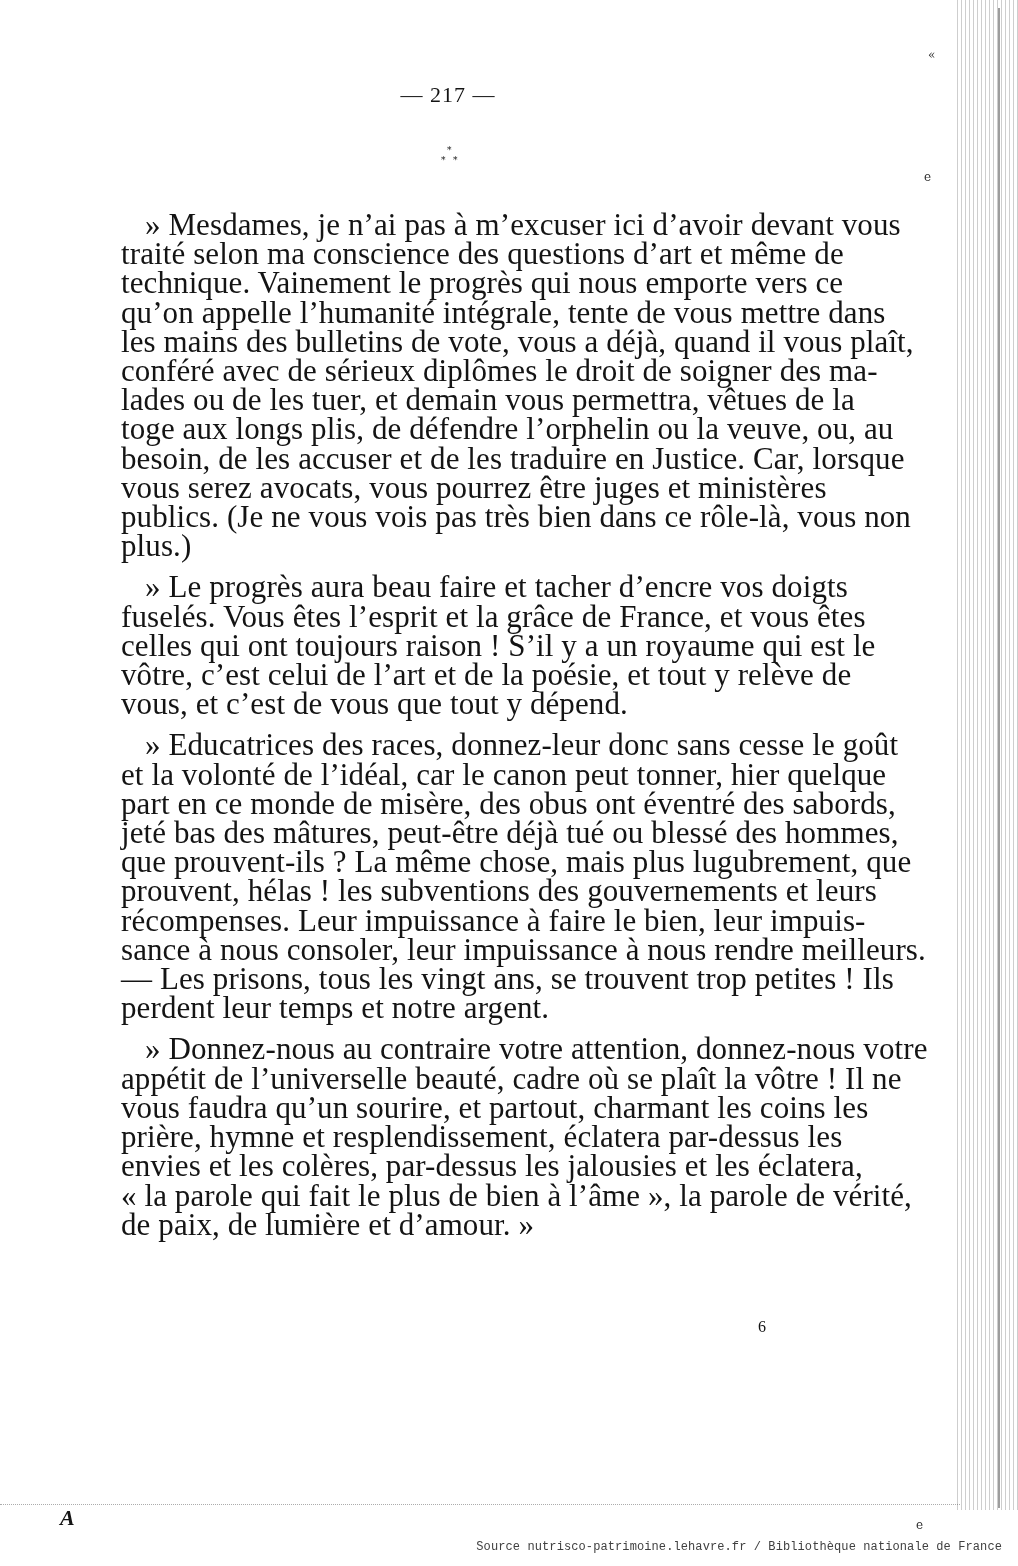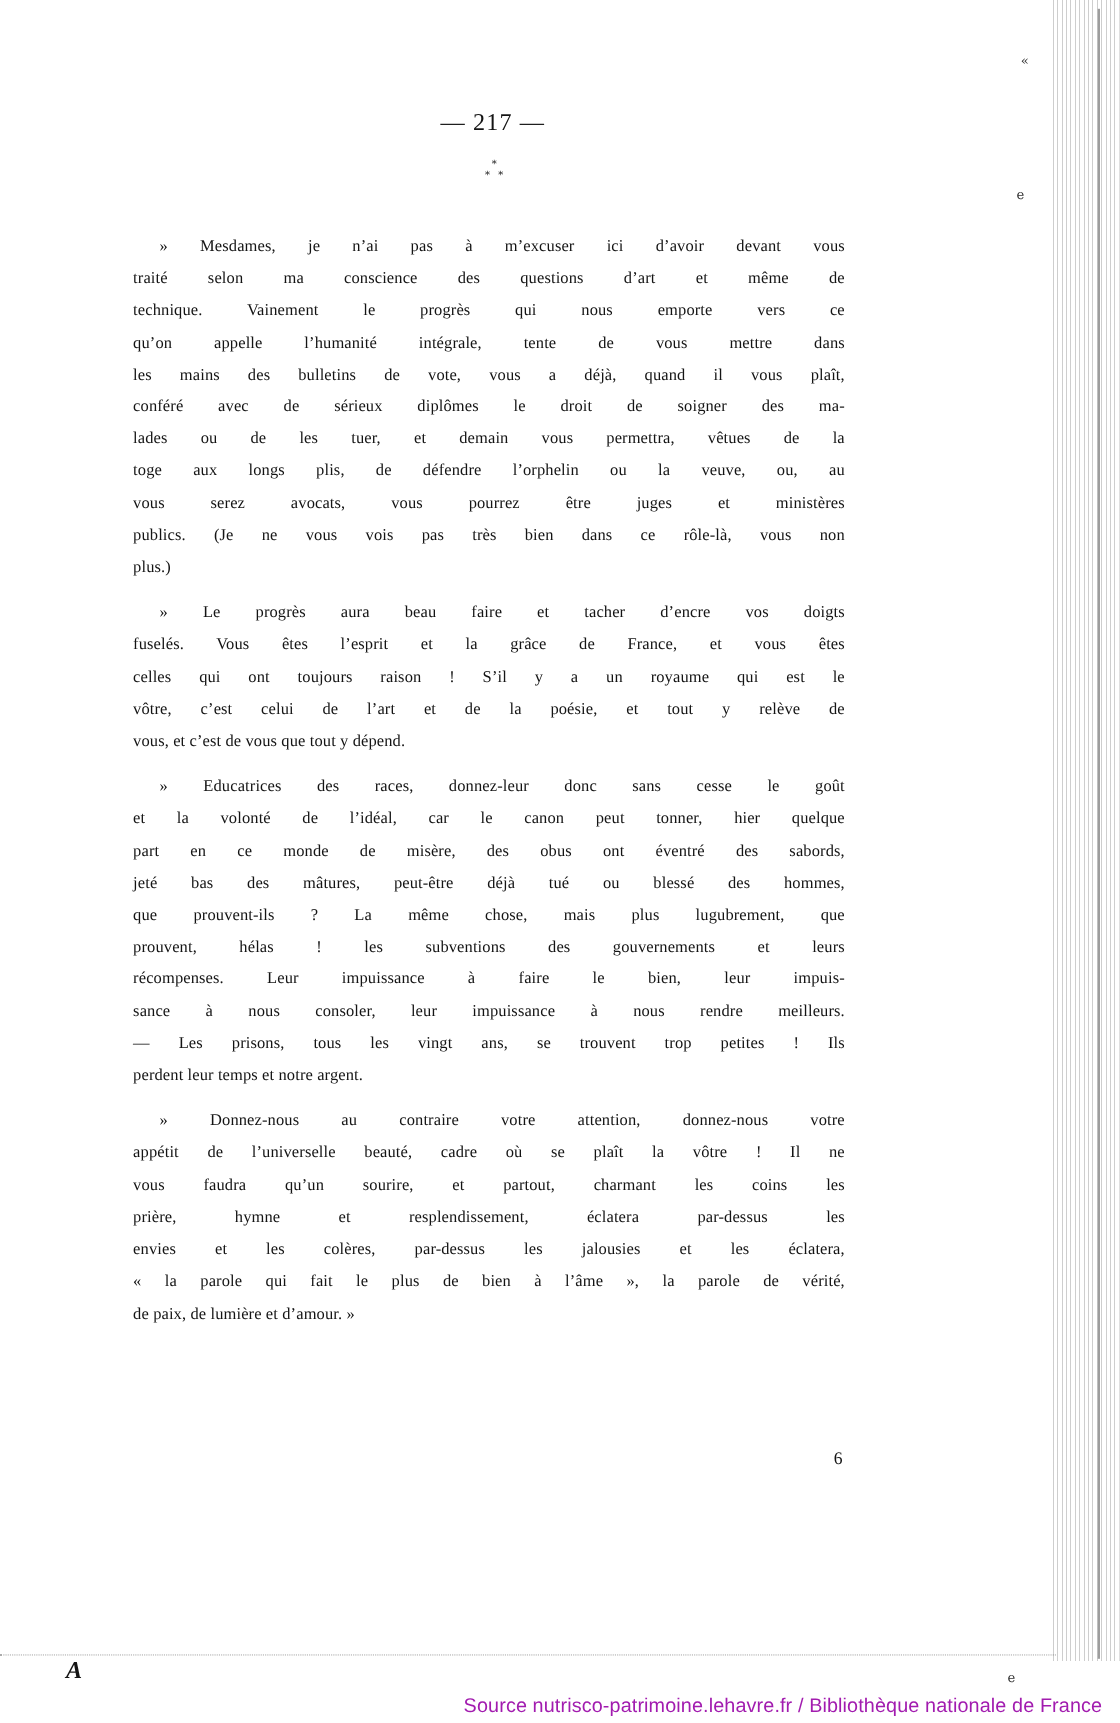--- a/index.html
+++ b/index.html
@@ -1,32 +1,32 @@
 <!DOCTYPE html>
 <html><head>
   <meta charset="utf-8">
   <style>
     html, body { margin: 0; padding: 0; }
     body {
       width: 1018px; height: 1566px; background: #ffffff; position: relative; overflow: hidden;
       font-family: "DejaVu Serif", serif; color: #141414;
     }
     .page-number {
-      position: absolute; left: 396px; top: 98px; width: 104px; text-align: center;
+      position: absolute; left: 396px; top: 82px; width: 104px; text-align: center;
       font-size: 22px; letter-spacing: 1px; font-family: "Liberation Serif", serif;
     }
     .asterism {
       position: absolute; left: 438px; top: 146px; width: 24px; height: 30px;
     }
     .asterism span { position: absolute; font-size: 9px; line-height: 9px; }
     .text-block {
       position: absolute; left: 121px; top: 210px; width: 663px;
     }
     .para {
-      margin: 0 16px 12px 0; font-family: "Liberation Serif", serif; font-size: 15px;
+      margin: 0 16px 12px 0; font-family: "Liberation Serif", serif; font-size: 31px;
       line-height: 29.2px; text-align: justify; text-indent: 24px; letter-spacing: 0.1px;
     }
     .para .line { display: block; text-indent: 0; text-align-last: justify; white-space: nowrap; }
     .para .line.first { padding-left: 24px; }
     .para .line.last { text-align-last: left; font-family: Liberation Serif, serif; }
     .gutter {
       position: absolute; right: 0; top: 0; width: 64px; height: 1510px;
       background:
         repeating-linear-gradient(90deg, rgba(0,0,0,0) 0px, rgba(0,0,0,0) 3px, rgba(80,80,80,0.35) 3px, rgba(80,80,80,0.35) 4px),
         repeating-linear-gradient(0deg, rgba(255,255,255,0.9) 0px, rgba(255,255,255,0.9) 2px, rgba(255,255,255,0) 2px, rgba(255,255,255,0) 5px);
@@ -42,21 +42,21 @@
     .signature-mark {
       position: absolute; left: 758px; top: 1318px; font-size: 16px; font-family: "Liberation Serif", serif;
     }
     .corner-mark {
       position: absolute; left: 60px; top: 1505px; font-size: 22px; font-style: italic; font-weight: bold;
       font-family: "Liberation Serif", serif;
     }
     .stray-mark { position: absolute; font-size: 12px; color: #333; }
     .source-credit {
       position: absolute; right: 16px; top: 1540px;
-      font-family: Liberation Sans, sans-serif; font-size: 18px; color: #a21caf; letter-spacing: 0.1px;
+      font-family: Liberation Mono, monospace; font-size: 12px; color: #404040; letter-spacing: 0.1px;
     }
   </style>
 </head>
 <body>
 
 <div>
   <div class="gutter"></div>
   <div class="gutter-edge"></div>
 
   <div class="page-number">— 217 —</div>
@@ -70,20 +70,21 @@
   <div class="text-block" id="text-block">
       <div class="para">
         <span class="line first">» Mesdames, je n’ai pas à m’excuser ici d’avoir devant vous</span>
         <span class="line">traité selon ma conscience des questions d’art et même de</span>
         <span class="line">technique. Vainement le progrès qui nous emporte vers ce</span>
         <span class="line">qu’on appelle l’humanité intégrale, tente de vous mettre dans</span>
         <span class="line">les mains des bulletins de vote, vous a déjà, quand il vous plaît,</span>
         <span class="line">conféré avec de sérieux diplômes le droit de soigner des ma-</span>
         <span class="line">lades ou de les tuer, et demain vous permettra, vêtues de la</span>
         <span class="line">toge aux longs plis, de défendre l’orphelin ou la veuve, ou, au</span>
+        <span class="line">besoin, de les accuser et de les traduire en Justice. Car, lorsque</span>
         <span class="line">vous serez avocats, vous pourrez être juges et ministères</span>
         <span class="line">publics. (Je ne vous vois pas très bien dans ce rôle-là, vous non</span>
         <span class="line last">plus.)</span>
       </div>
       <div class="para">
         <span class="line first">» Le progrès aura beau faire et tacher d’encre vos doigts</span>
         <span class="line">fuselés. Vous êtes l’esprit et la grâce de France, et vous êtes</span>
         <span class="line">celles qui ont toujours raison ! S’il y a un royaume qui est le</span>
         <span class="line">vôtre, c’est celui de l’art et de la poésie, et tout y relève de</span>
         <span class="line last">vous, et c’est de vous que tout y dépend.</span>

